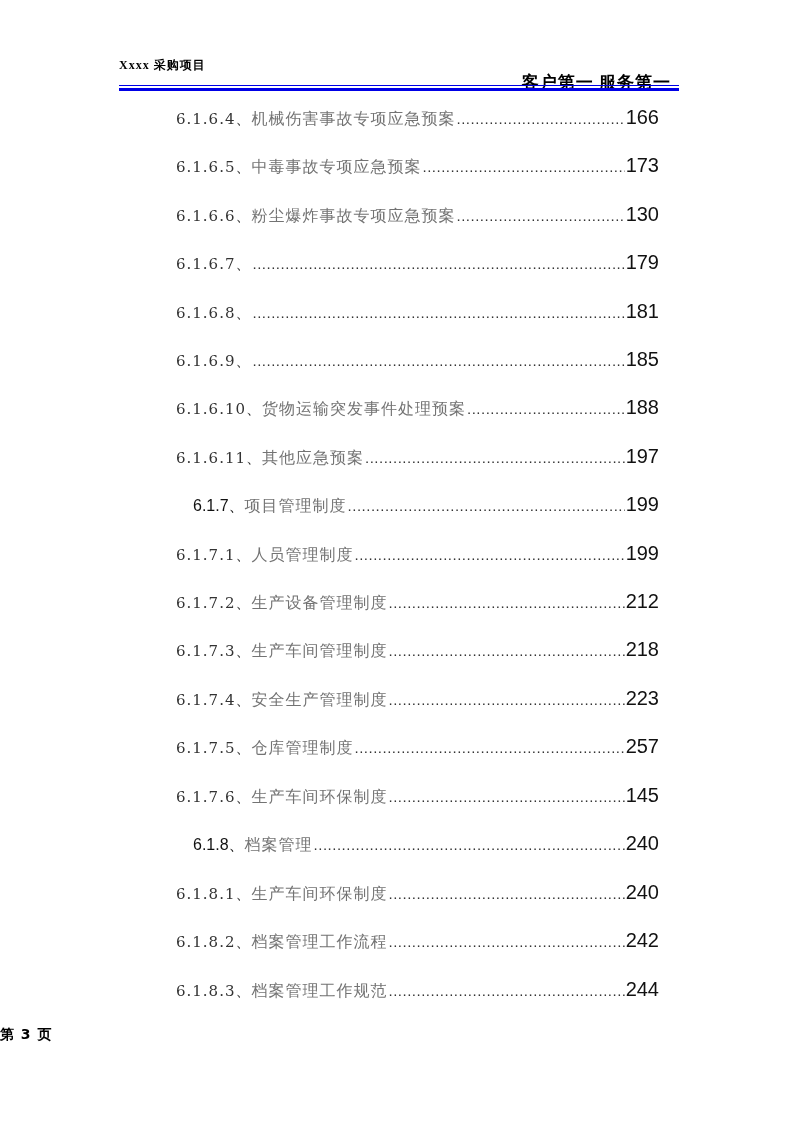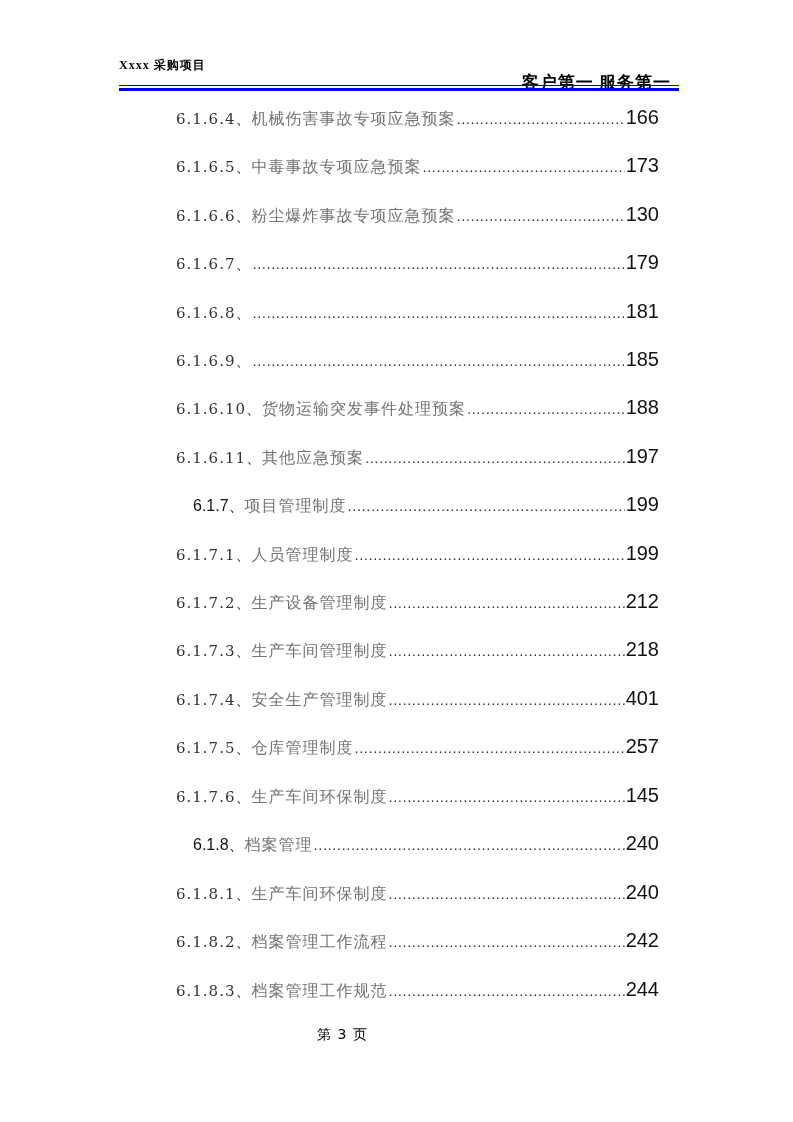--- a/index.html
+++ b/index.html
@@ -55,23 +55,23 @@
     }
     .toc-leader::before {
       content: "..................................................................................................................................................................";
     }
     .toc-page {
       font-family: "Liberation Sans", "DejaVu Sans", sans-serif;
       font-size: 20px; color: #111;
     }
 
     .footer {
-      position: absolute; left: 0; width: 685px; top: 1026px; text-align: center;
+      position: absolute; left: 0; width: 685px; top: 1026px; text-align: left;
       font-family: "DejaVu Sans", "Liberation Sans", sans-serif;
-      font-size: 14px; font-weight: normal; color: #000; letter-spacing: 1px;
+      font-size: 14px; font-weight: bold; color: #000; letter-spacing: 1px;
     }
   </style>
 </head>
 <body>
 
 <div class="header">
   <div class="header-left">Xxxx 采购项目</div>
   <div class="header-right">客户第一  服务第一</div>
 </div>
 <div class="rule-thin"></div>
@@ -144,21 +144,21 @@
   <div class="toc-entry level-4" style="top:638px">
     <span class="toc-num">6.1.7.3、</span>
     <span class="toc-title">生产车间管理制度</span>
     <span class="toc-leader"></span>
     <span class="toc-page">218</span>
   </div>
   <div class="toc-entry level-4" style="top:687px">
     <span class="toc-num">6.1.7.4、</span>
     <span class="toc-title">安全生产管理制度</span>
     <span class="toc-leader"></span>
-    <span class="toc-page">401</span>
+    <span class="toc-page">223</span>
   </div>
   <div class="toc-entry level-4" style="top:735px">
     <span class="toc-num">6.1.7.5、</span>
     <span class="toc-title">仓库管理制度</span>
     <span class="toc-leader"></span>
     <span class="toc-page">257</span>
   </div>
   <div class="toc-entry level-4" style="top:784px">
     <span class="toc-num">6.1.7.6、</span>
     <span class="toc-title">生产车间环保制度</span>

